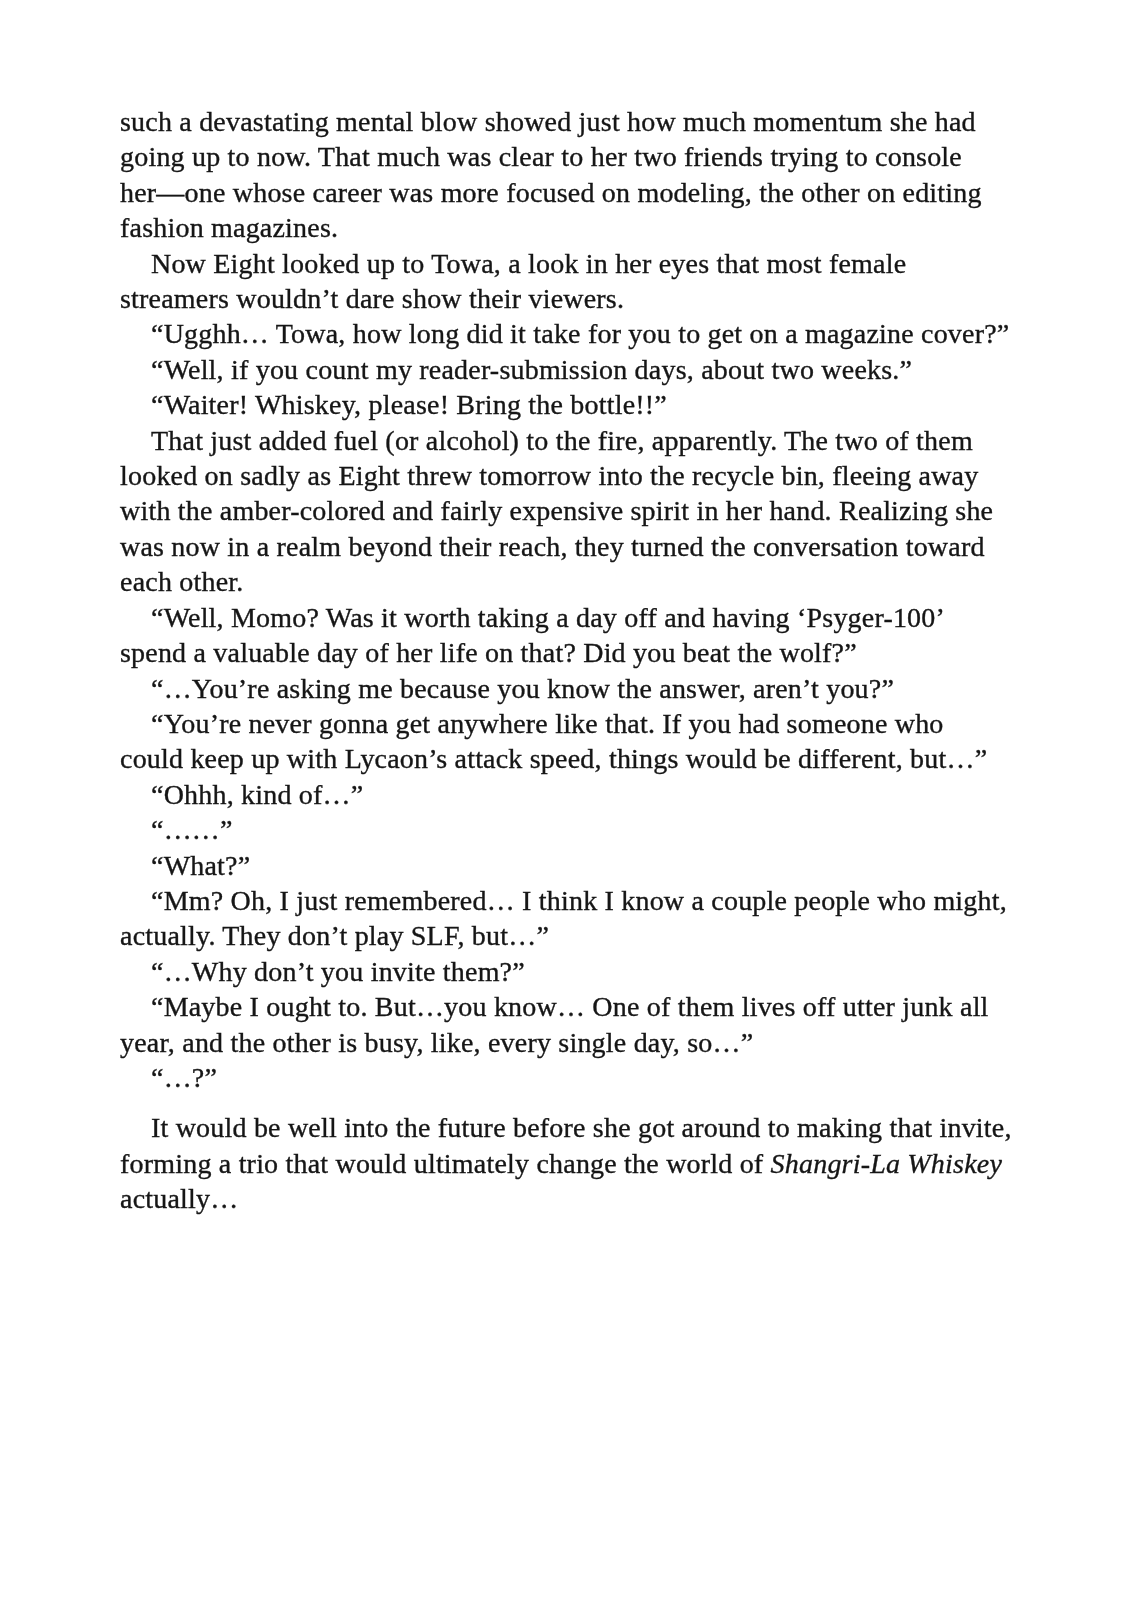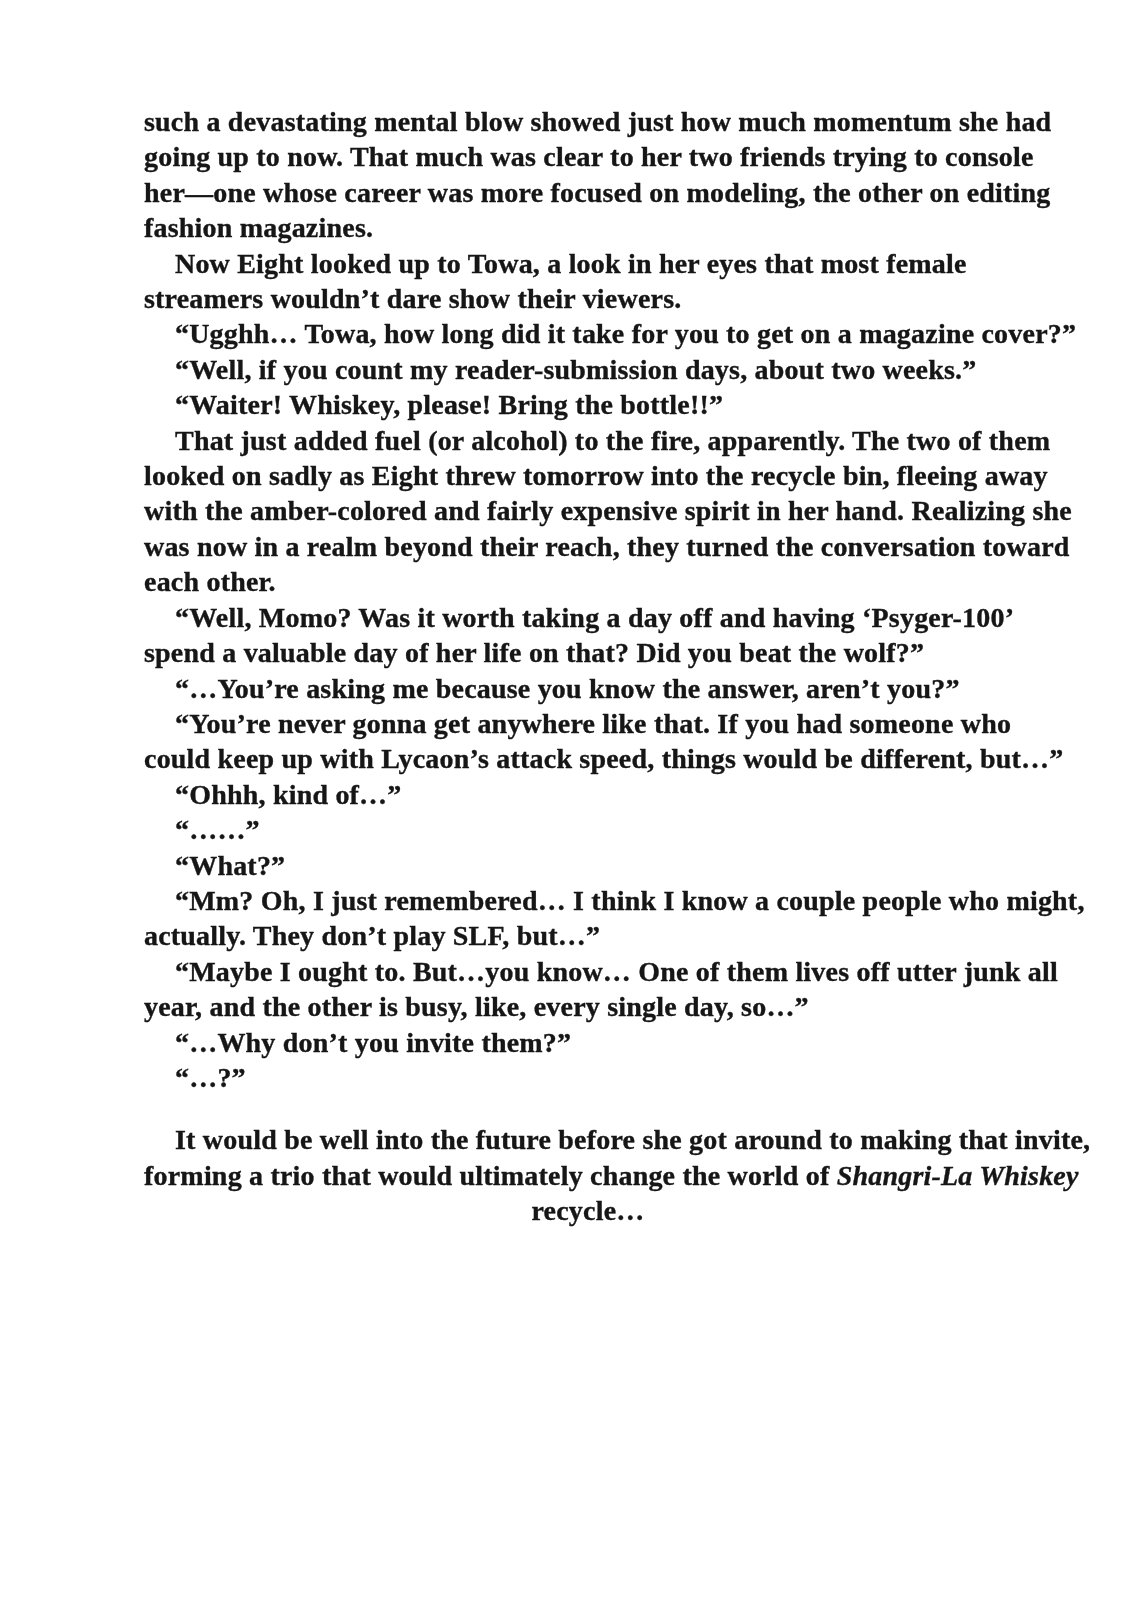--- a/index.html
+++ b/index.html
@@ -14,37 +14,36 @@
     overflow: hidden;
   }
   .page {
     position: relative;
     width: 1124px;
     height: 1600px;
     background: #ffffff;
   }
   .text-block {
     position: absolute;
-    left: 144px;
+    left: 120px;
     top: 104px;
     width: 888px;
     font-size: 28px;
     line-height: 35.4px;
     color: #161616;
-    font-weight: 700;
+    font-weight: 400;
     -webkit-text-stroke: 0.35px #161616;
     letter-spacing: 0.2px;
   }
   .para {
     margin: 0;
     padding: 0;
   }
   .para.space-before {
-    margin-top: 27px;
-    text-align: center;
+    margin-top: 15px;
   }
   .line {
     white-space: nowrap;
   }
   .line.indent {
     padding-left: 31px;
   }
   .italic {
     font-style: italic;
   }
@@ -103,28 +102,28 @@
         <div class="line indent"><span>“……”</span></div>
       </div>
       <div class="para">
         <div class="line indent"><span>“What?”</span></div>
       </div>
       <div class="para">
         <div class="line indent"><span>“Mm? Oh, I just remembered… I think I know a couple people who might,</span></div>
         <div class="line"><span>actually. They don’t play SLF, but…”</span></div>
       </div>
       <div class="para">
+        <div class="line indent"><span>“…Why don’t you invite them?”</span></div>
+      </div>
+      <div class="para">
         <div class="line indent"><span>“Maybe I ought to. But…you know… One of them lives off utter junk all</span></div>
         <div class="line"><span>year, and the other is busy, like, every single day, so…”</span></div>
-      </div>
-      <div class="para">
-        <div class="line indent"><span>“…Why don’t you invite them?”</span></div>
       </div>
       <div class="para">
         <div class="line indent"><span>“…?”</span></div>
       </div>
       <div class="para space-before">
         <div class="line indent"><span>It would be well into the future before she got around to making that invite,</span></div>
         <div class="line"><span>forming a trio that would ultimately change the world of </span><span class="italic">Shangri-La Whiskey</span></div>
-        <div class="line"><span>recycle…</span></div>
+        <div class="line"><span>actually…</span></div>
       </div>
   </div>
 </div>
 
 </body></html>

